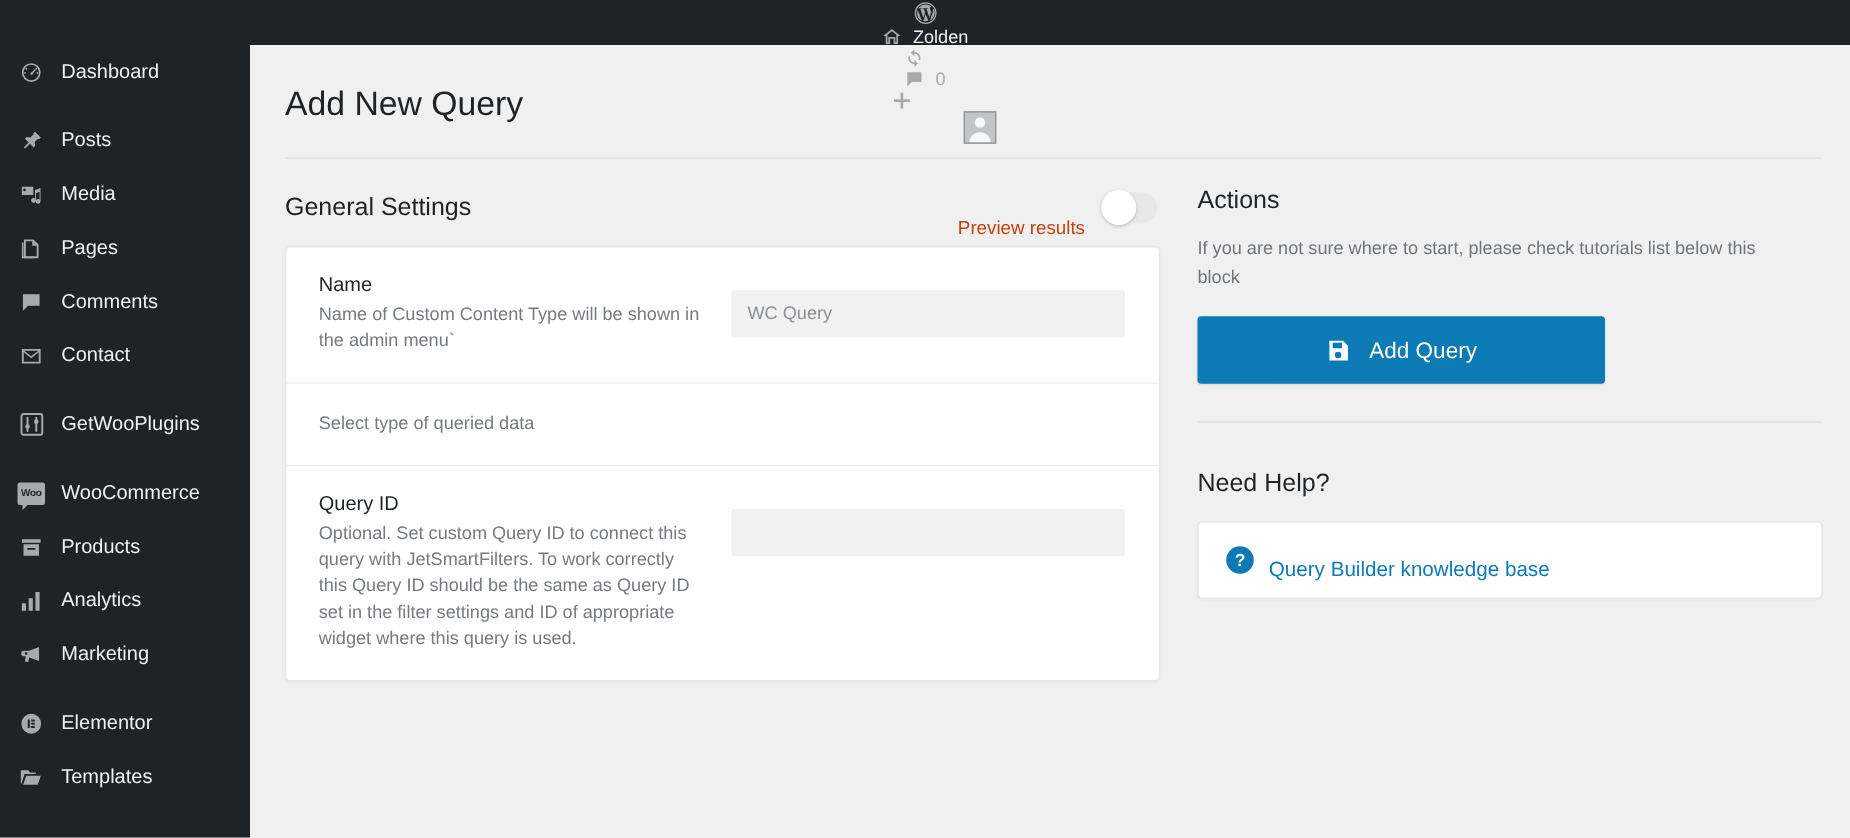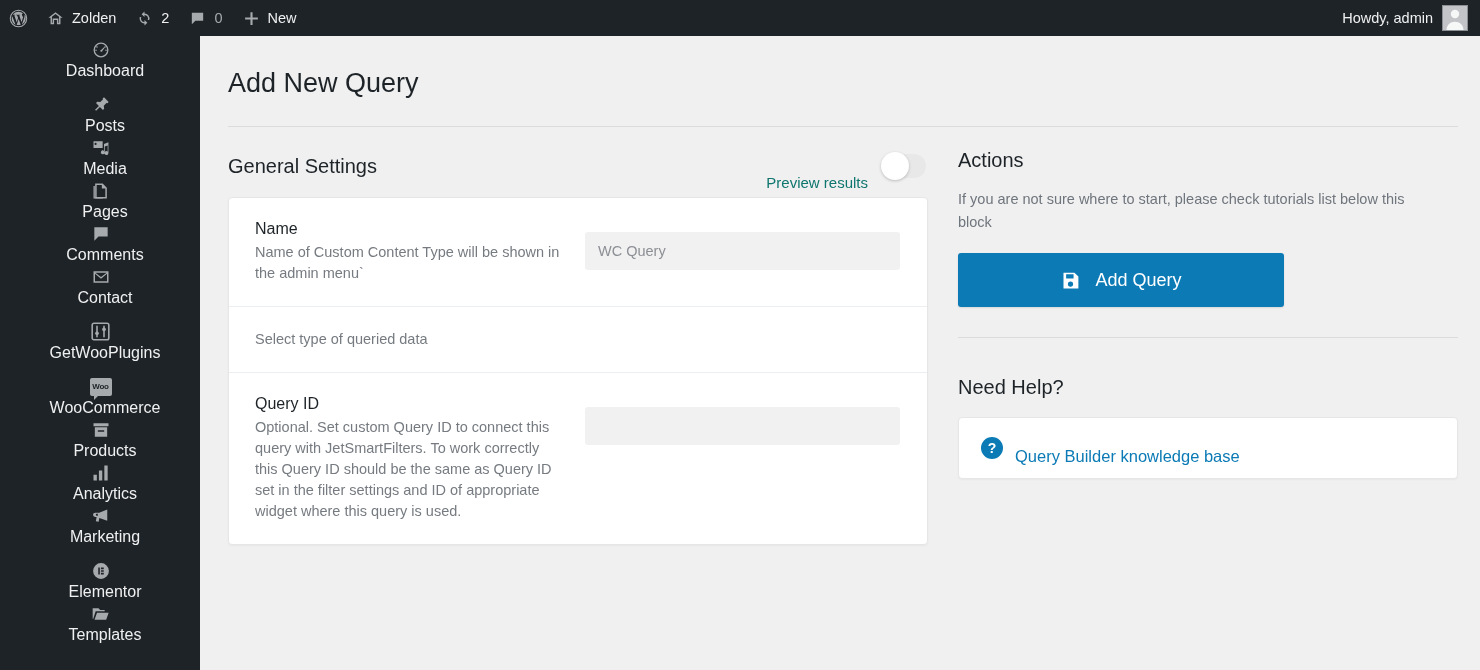--- a/index.html
+++ b/index.html
@@ -12,20 +12,21 @@
   }
 
   
   #adminbar {
     position: absolute; top: 0; left: 0;
     width: 1480px; height: 36px;
     background: #1d2327;
     display: flex; align-items: center;
     color: #f0f0f1; font-size: 14.5px;
     z-index: 20;
+    flex-direction: column;
   }
   .ab-item {
     display: flex; align-items: center; gap: 8px;
     height: 36px; padding: 0 10px;
     color: #f0f0f1; white-space: nowrap;
   }
   .ab-item.first { padding-left: 8px; padding-right: 8px; }
   .ab-icon { display: inline-flex; align-items: center; justify-content: center; }
   .ab-count { color: #a7aaad; }
   .ab-count.active { color: #f0f0f1; }
@@ -44,21 +45,20 @@
     position: absolute; top: 36px; left: 0;
     width: 200px; height: 634px;
     background: #1d2327;
     z-index: 15;
   }
   .menu-item {
     display: flex; align-items: center;
     height: 43px; padding-left: 10px;
     color: #f0f0f1; font-size: 16px;
     white-space: nowrap;
-    flex-direction: column;
   }
   .menu-icon {
     width: 30px; min-width: 30px; height: 30px;
     display: flex; align-items: center; justify-content: center;
     color: #a7aaad; margin-right: 9px;
   }
   .menu-label { line-height: 1; }
   .menu-sep { height: 12px; }
 
   .woo-badge {
@@ -92,21 +92,21 @@
   .col-main { width: 700px; }
   .col-side { width: 530px; padding-left: 30px; }
 
   .section-head {
     display: flex; align-items: center; justify-content: space-between;
     height: 34px; margin-bottom: 14px;
   }
   .section-title { font-size: 20px; color: #1d2327; font-weight: 400; }
 
   .preview-wrap { display: flex; align-items: center; gap: 14px; padding-right: 2px; }
-  .preview-label { font-size: 15px; color: #0f766e; margin-top: 33px; }
+  .preview-label { font-size: 15px; color: #c2410c; margin-top: 33px; }
   .toggle {
     width: 44px; height: 24px; border-radius: 12px;
     background: #e8e8e8; position: relative; flex: none;
   }
   .toggle .knob {
     position: absolute; top: -2px; left: -1px;
     width: 28px; height: 28px; border-radius: 50%;
     background: #fff; box-shadow: 0 1px 3px rgba(0,0,0,0.22);
   }
 

